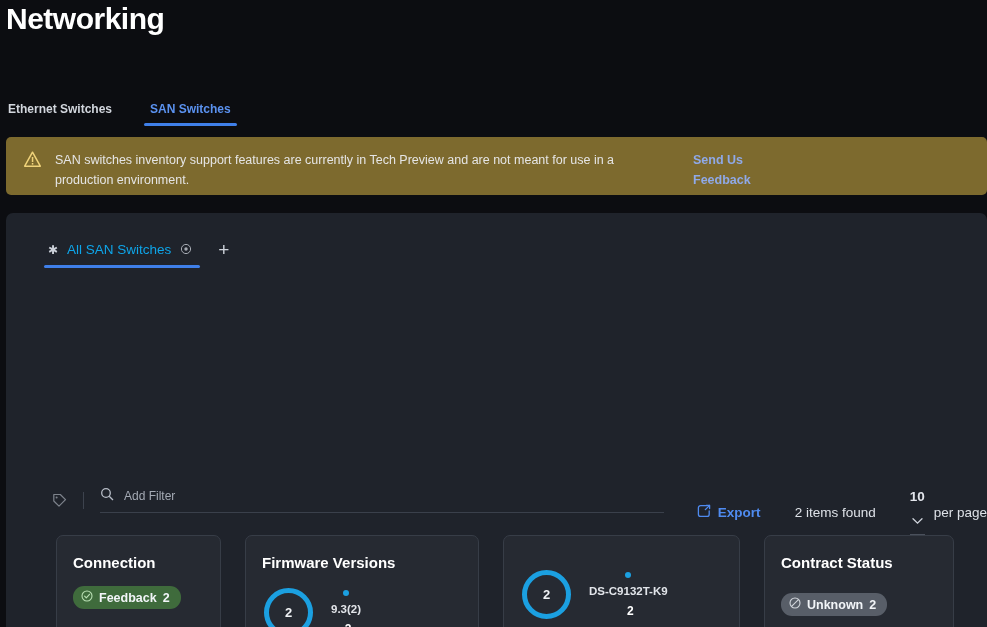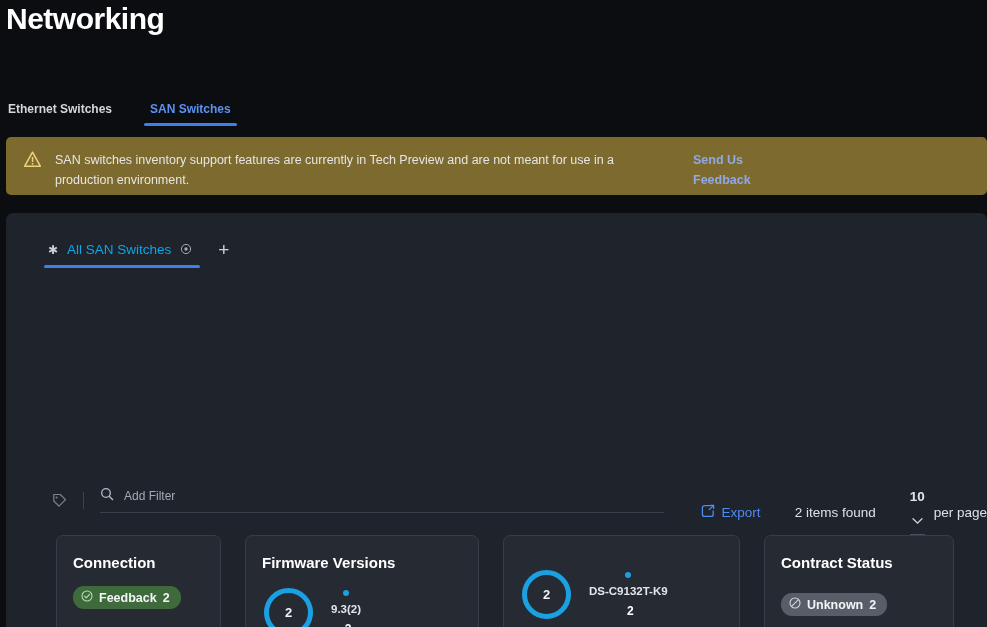--- a/index.html
+++ b/index.html
@@ -107,21 +107,21 @@
   }
   .search-input::placeholder { color: #a4aab4; }
 
   
   .toolbar-right {
     position: absolute; right: 0px; top: 276px;
     display: flex; align-items: center; gap: 0px;
   }
   .export-btn {
     display: flex; align-items: center; gap: 7px;
-    color: #4f8bf0; font-size: 13.5px; font-weight: normal;
+    color: #4f8bf0; font-size: 13.5px; font-weight: bold;
     cursor: pointer; margin-right: 34px;
   }
   .items-found { font-size: 13.5px; color: #dde1e7; margin-right: 34px; white-space: nowrap; }
   .per-page-sel {
     display: flex; align-items: center; gap: 7px;
     border-bottom: 1px solid #4a505b; padding-bottom: 5px;
     cursor: pointer; margin-right: 9px; flex-direction: column;
   }
   .per-page-sel .pp-val { font-size: 13.5px; color: #e3e6ec; font-weight: bold; }
   .per-page-label { font-size: 13.5px; color: #dde1e7; white-space: nowrap; }

